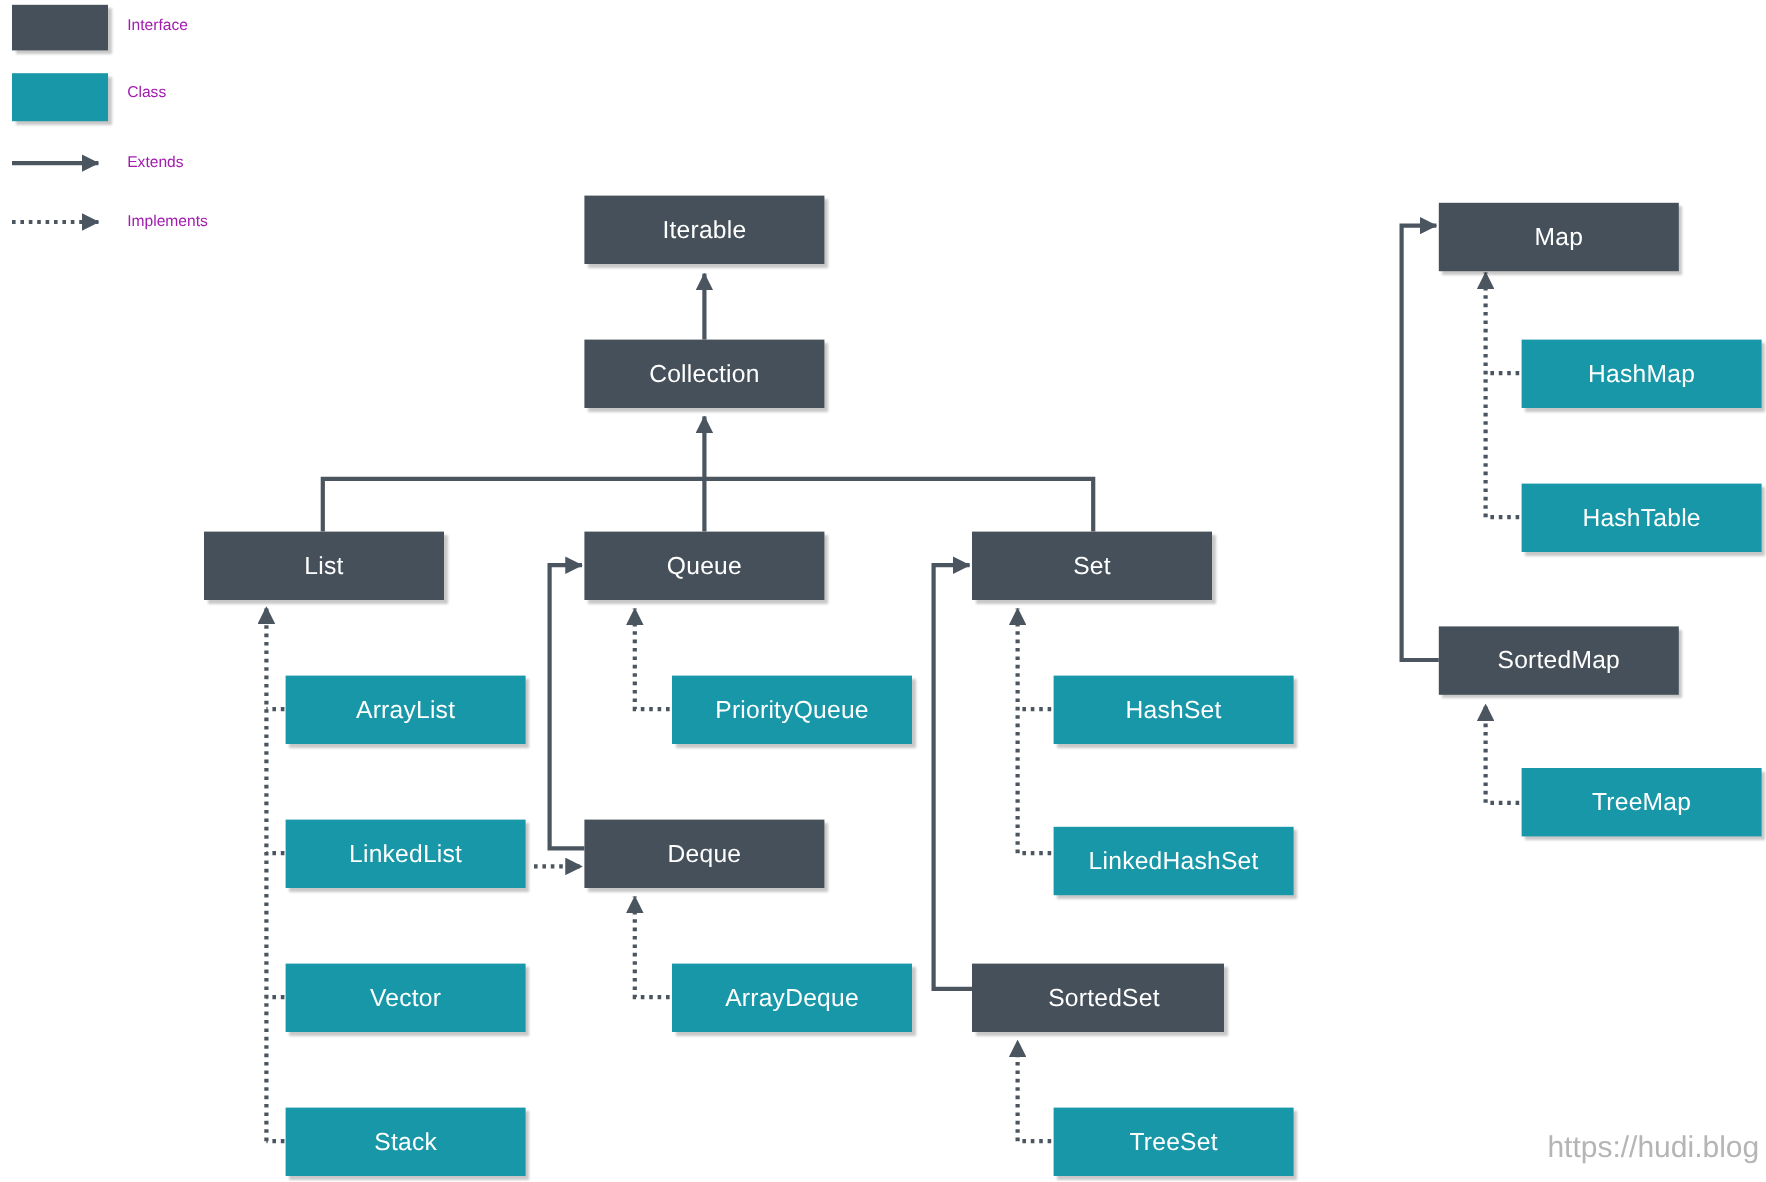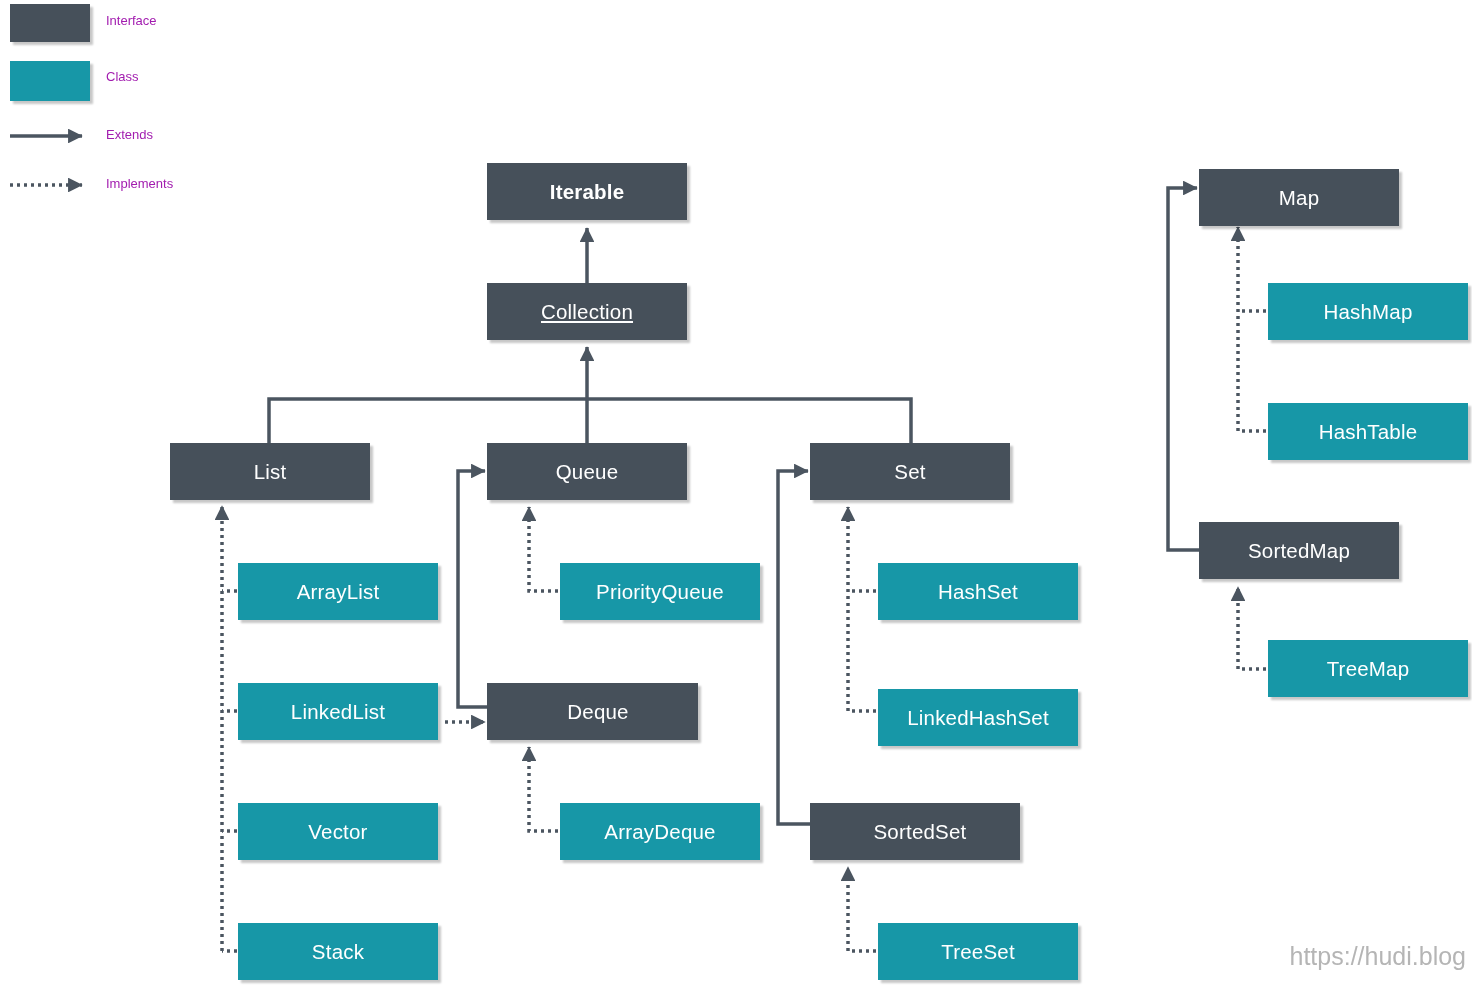--- a/index.html
+++ b/index.html
@@ -80,36 +80,36 @@
   <svg class="legend-arrow" style="left:8px; top:127px;" width="88" height="18" viewBox="0 0 88 18">
     <path class="solid" d="M2 9 L74 9" marker-end="url(#ah)"></path>
   </svg>
   <div class="legend-label" style="left:106px; top:125px;">Extends</div>
 
   <svg class="legend-arrow" style="left:8px; top:176px;" width="88" height="18" viewBox="0 0 88 18">
     <path class="dotted" d="M2 9 L74 9" marker-end="url(#ah)"></path>
   </svg>
   <div class="legend-label" style="left:106px; top:174px;">Implements</div>
 
-  <div class="node interface" style="left:487px; top:163px;font-weight:bold;">
+  <div class="node interface" style="left:487px; top:163px;">
       <span>Iterable</span>
     </div>
-  <div class="node interface" style="left:487px; top:283px;text-decoration:underline;">
+  <div class="node interface" style="left:487px; top:283px;">
       <span>Collection</span>
     </div>
   <div class="node interface" style="left:170px; top:443px;">
       <span>List</span>
     </div>
   <div class="node interface" style="left:487px; top:443px;">
       <span>Queue</span>
     </div>
   <div class="node interface" style="left:810px; top:443px;">
       <span>Set</span>
     </div>
-  <div class="node interface" style="left:487px; top:683px;padding-left:11px;">
+  <div class="node interface" style="left:487px; top:683px;">
       <span>Deque</span>
     </div>
   <div class="node interface" style="left:810px; top:803px;padding-left:10px;">
       <span>SortedSet</span>
     </div>
   <div class="node interface" style="left:1199px; top:169px;align-items:center;">
       <span>Map</span>
     </div>
   <div class="node interface" style="left:1199px; top:522px;">
       <span>SortedMap</span>

